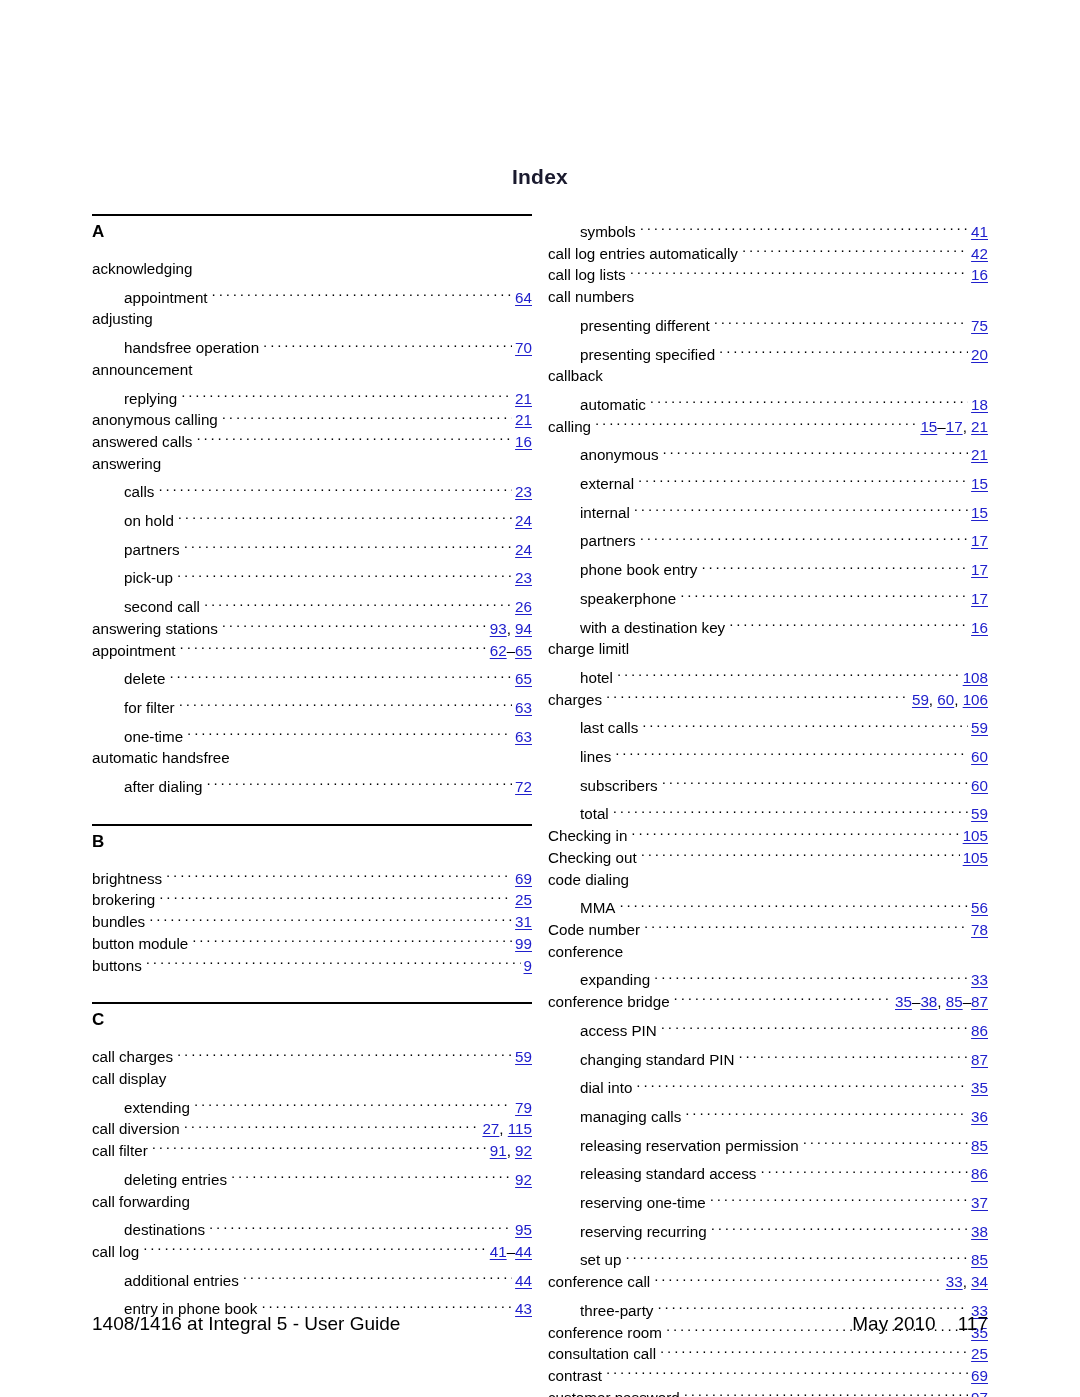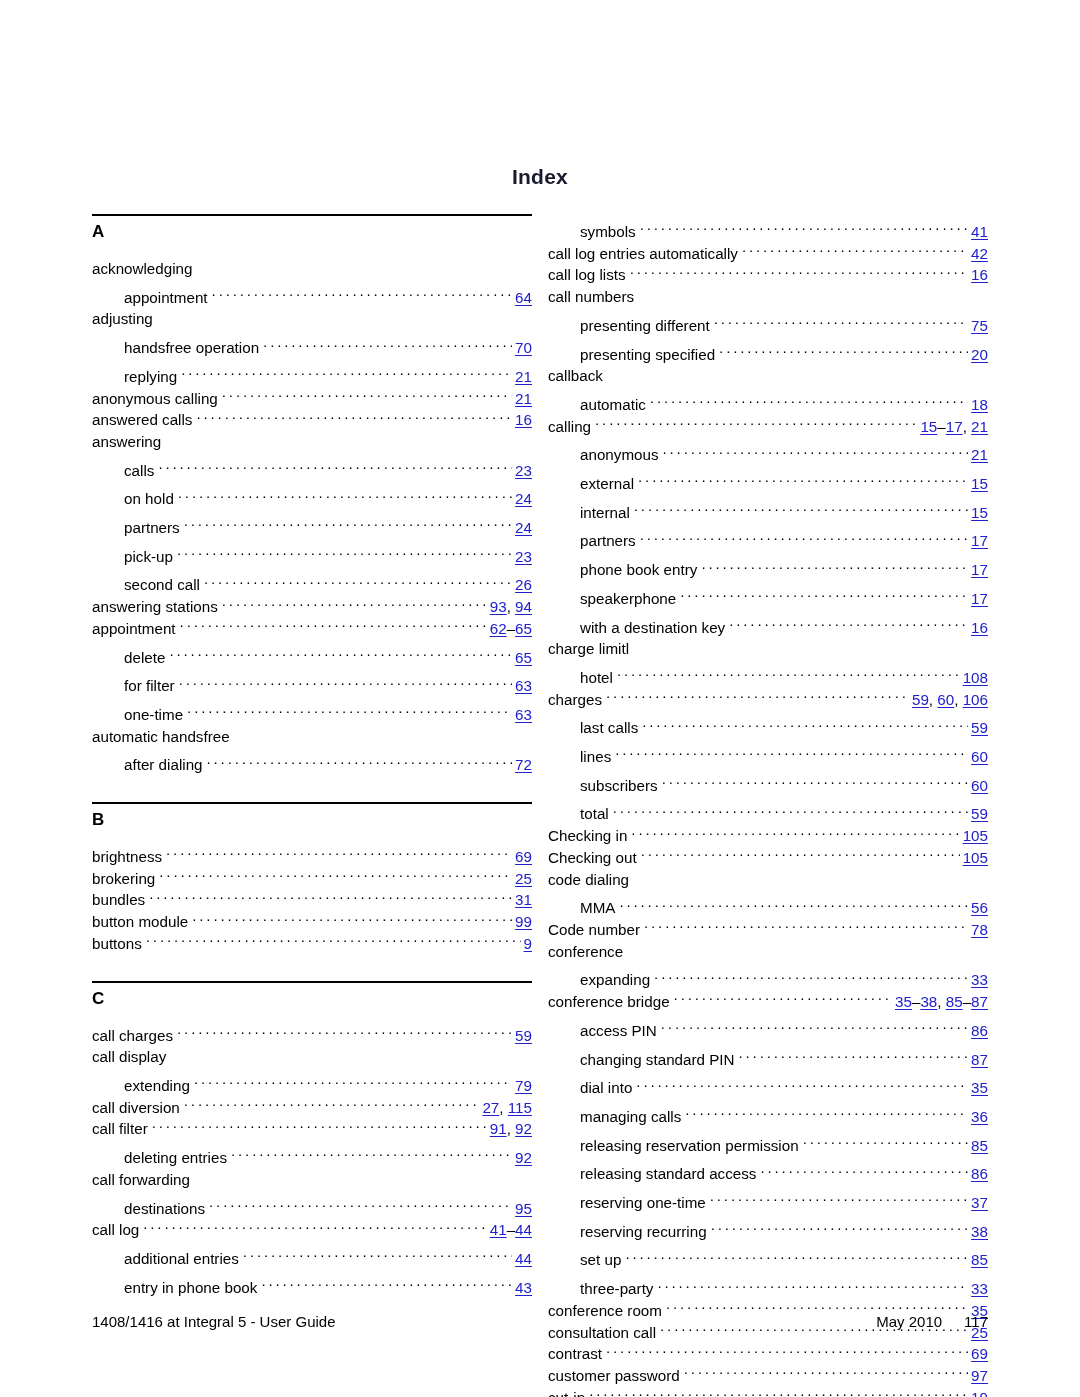--- a/index.html
+++ b/index.html
@@ -113,21 +113,21 @@
 
   
   .footer {
     position: absolute;
     left: 92px;
     top: 1313px;
     width: 896px;
     display: flex;
     justify-content: space-between;
     align-items: baseline;
-    font-size: 15px;
+    font-size: 19px;
   }
   .footer-right {
     display: flex;
     gap: 22px;
   }
 </style>
 </head>
 <body>
 
 <div class="page">
@@ -148,20 +148,23 @@
             <span class="pages"><span class="pg">64</span></span>
           </div>
           <div class="entry bare">
             <span class="entry-label">adjusting</span>
           </div>
           <div class="entry sub">
             <span class="entry-label">handsfree operation</span>
             <span class="leader"></span>
             <span class="pages"><span class="pg">70</span></span>
           </div>
+          <div class="entry bare">
+            <span class="entry-label">announcement</span>
+          </div>
           <div class="entry sub">
             <span class="entry-label">replying</span>
             <span class="leader"></span>
             <span class="pages"><span class="pg">21</span></span>
           </div>
           <div class="entry">
             <span class="entry-label">anonymous calling</span>
             <span class="leader"></span>
             <span class="pages"><span class="pg">21</span></span>
           </div>
@@ -501,20 +504,25 @@
           </div>
           <div class="entry sub">
             <span class="entry-label">reserving recurring</span>
             <span class="leader"></span>
             <span class="pages"><span class="pg">38</span></span>
           </div>
           <div class="entry sub">
             <span class="entry-label">set up</span>
             <span class="leader"></span>
             <span class="pages"><span class="pg">85</span></span>
+          </div>
+          <div class="entry">
+            <span class="entry-label">conference call</span>
+            <span class="leader"></span>
+            <span class="pages"><span class="pg">33</span><span class="sep">, </span><span class="pg">34</span></span>
           </div>
           <div class="entry sub">
             <span class="entry-label">three-party</span>
             <span class="leader"></span>
             <span class="pages"><span class="pg">33</span></span>
           </div>
           <div class="entry">
             <span class="entry-label">conference room</span>
             <span class="leader"></span>
             <span class="pages"><span class="pg">35</span></span>

